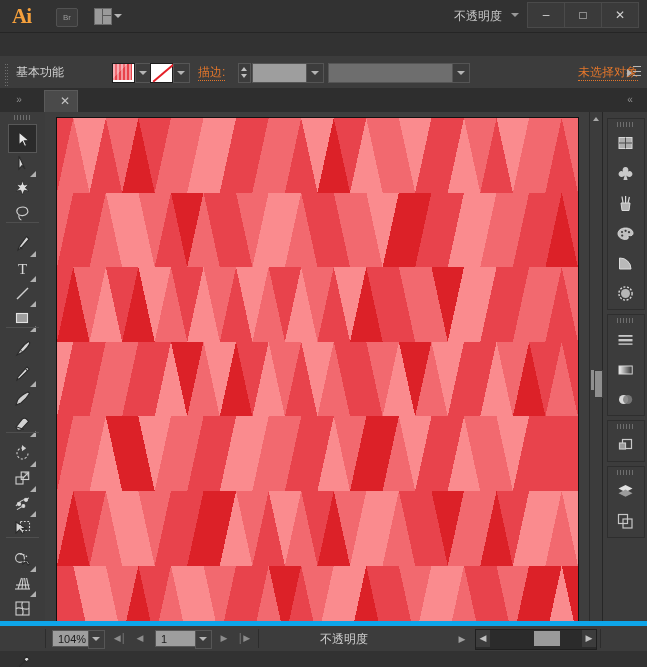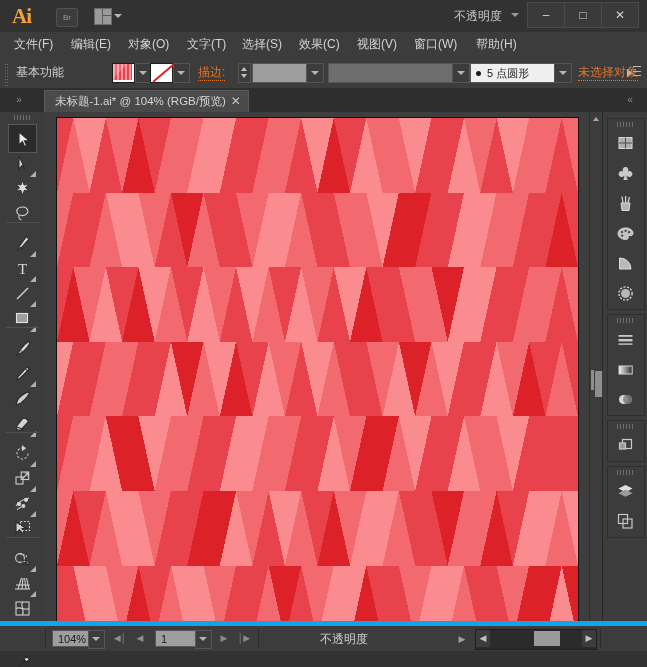--- a/index.html
+++ b/index.html
@@ -295,31 +295,20 @@
       <span>–</span>
     </div>
     <div class="wbtn" id="btn-max">
       <span>□</span>
     </div>
     <div class="wbtn" id="btn-close">
       <span>✕</span>
     </div>
   </div>
 
-  <div class="menubar" id="menubar">
-      <div class="menu-item" style="left: 8px;">文件(F)</div>
-      <div class="menu-item" style="left: 65px;">编辑(E)</div>
-      <div class="menu-item" style="left: 122px;">对象(O)</div>
-      <div class="menu-item" style="left: 181px;">文字(T)</div>
-      <div class="menu-item" style="left: 236px;">选择(S)</div>
-      <div class="menu-item" style="left: 293px;">效果(C)</div>
-      <div class="menu-item" style="left: 351px;">视图(V)</div>
-      <div class="menu-item" style="left: 408px;">窗口(W)</div>
-      <div class="menu-item" style="left: 470px;">帮助(H)</div>
-    </div>
 
   <div class="ctrlbar">
     <div class="grip">
       <i></i>
         <i></i>
         <i></i>
         <i></i>
         <i></i>
         <i></i>
         <i></i>
@@ -348,41 +337,33 @@
     <div class="combo" id="stroke-weight-combo">
       <span class="cbtn">
           <span class="caret-d"></span>
         </span>
     </div>
     <div class="combo" id="stroke-profile-combo">
       <span class="cbtn">
           <span class="caret-d"></span>
         </span>
     </div>
-    <div class="combo" id="brush-combo">
-      <span class="brush-dot"></span>
-      <span class="brush-txt" style="left:16px;">5 点圆形</span>
-      <span class="cbtn">
-          <span class="caret-d"></span>
-        </span>
-    </div>
 
     <div class="opacity-word">未选择对象</div>
     <div class="panel-menu-ico">
         <b></b>
         <i></i>
         <i></i>
         <i></i>
       </div>
   </div>
 
   <div class="tabbar">
     <div class="dockarrow" id="dock-left">»</div>
     <div class="doctab">
-      <span>未标题-1.ai* @ 104% (RGB/预览)</span>
       <span class="tab-close">✕</span>
     </div>
     <div class="dockarrow" id="dock-right">«</div>
   </div>
 
   <div class="lefttools" id="lefttools">
     <div class="lt-grip"></div>
   <div class="tool sel" style="top: 12px;">
         <svg width="19" height="19" viewBox="0 0 19 19" fill="none" stroke="#cfcfcf" stroke-width="1.1">
           <path d="M5 2 L5 15 L8.4 11.6 L10.6 16.4 L12.6 15.4 L10.4 10.8 L15 10.6 Z" fill="#e8e8e8" stroke="#2a2a2a"></path>

